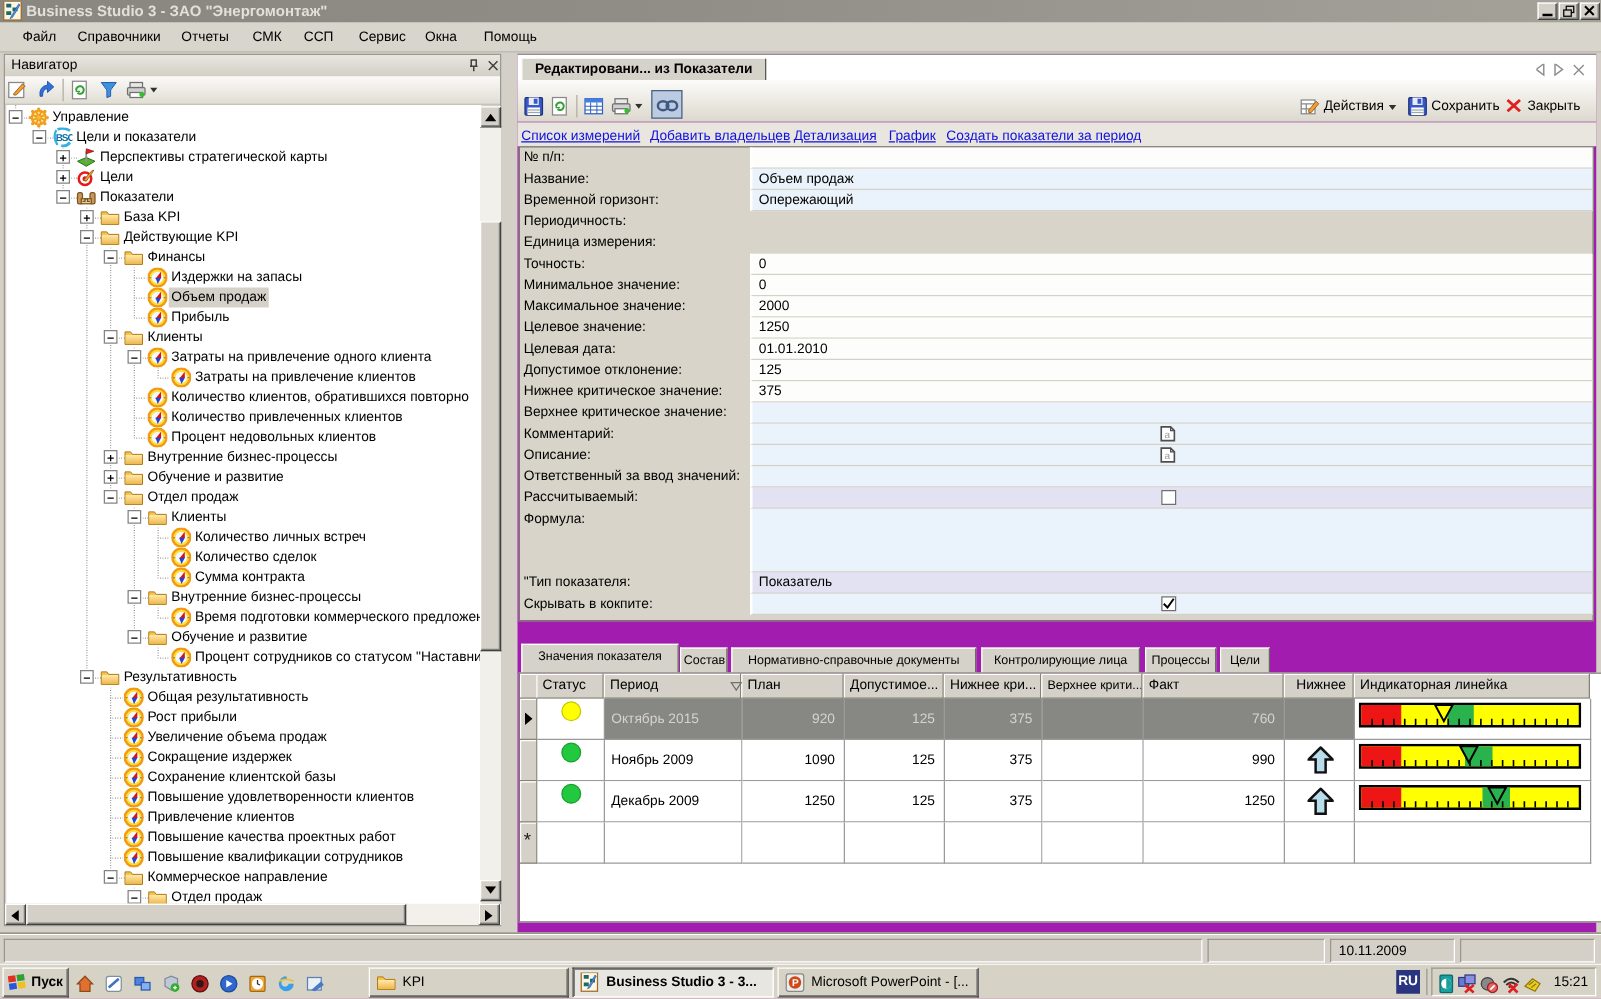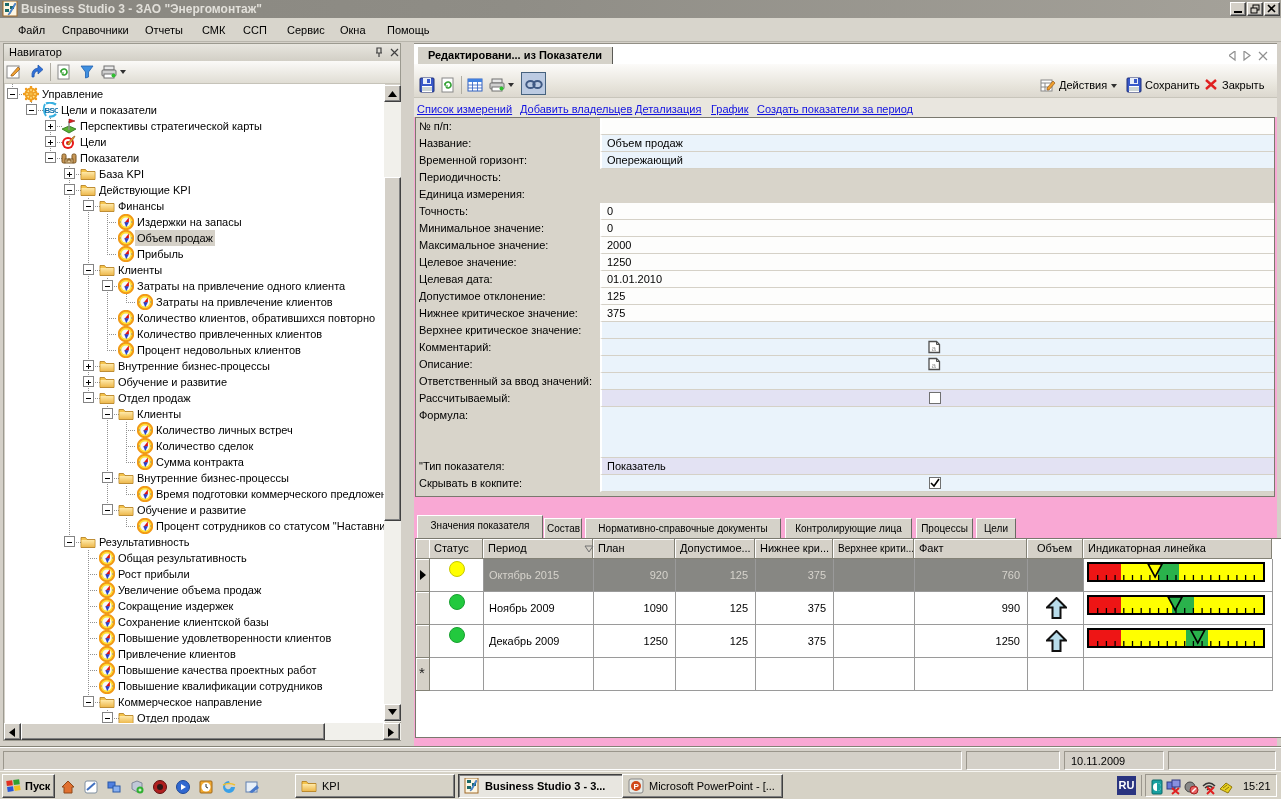--- a/index.html
+++ b/index.html
@@ -12,21 +12,21 @@
 .nav{position:absolute;left:3px;top:43px;width:398px;height:698px;background:#d4d0c8;border:1px solid #9c9a90;}
 .navhdr{position:absolute;left:0px;top:0px;width:396px;height:17px;background:linear-gradient(#e8e6df,#d2cfc6);}
 .navtools{position:absolute;left:0px;top:17px;width:396px;height:23px;background:linear-gradient(#fbfaf8,#e0ddd4);border-bottom:1px solid #c6c3b9;}
 .tree{position:absolute;left:1px;top:40px;width:380px;height:640px;background:#fff;overflow:hidden;}
 .trow{position:absolute;height:16px;line-height:16px;white-space:nowrap;color:#000;}
 .exp{position:absolute;width:11px;height:11px;background:#fff;border:1px solid #848484;}
 .exp i{position:absolute;left:2px;top:5px;width:5px;height:1px;background:#000;}
 .exp.plus b{position:absolute;left:4px;top:3px;width:1px;height:5px;background:#000;}
 .vline{position:absolute;width:1px;background-image:linear-gradient(#909090 1px,transparent 1px);background-size:1px 2px;}
 .hline{position:absolute;height:1px;background-image:linear-gradient(90deg,#909090 1px,transparent 1px);background-size:2px 1px;}
-.doc{position:absolute;left:414px;top:43px;width:863px;height:703px;background:#f9a8d4;}
+.doc{position:absolute;left:414px;top:43px;width:863px;height:703px;background:#a21caf;}
 .dtabbar{position:absolute;left:0;top:0;width:863px;height:21px;background:#fff;border-top:1px solid #928f86;}
 .dtab{position:absolute;left:3px;top:3px;width:196px;height:18px;background:#d5d2c9;border-right:1px solid #5a5a55;border-left:1px solid #fff;padding-top:2px;text-align:center;font-weight:bold;}
 .dtools{position:absolute;left:0;top:21px;width:863px;height:34px;background:linear-gradient(#fcfbf9 ,#e6e3da 70%,#dcd8cf);border-bottom:1px solid #c8c5bb;}
 .dlinks{position:absolute;left:0;top:55px;width:863px;height:19px;background:#e9e6df;}
 .dlinks a{color:#1111e0;text-decoration:underline;}
 .form{position:absolute;left:1px;top:74px;width:860px;height:380px;background:#d8d4ca;border:1px solid #7a786e;}
 .flabel{position:absolute;left:3px;color:#000;line-height:17px;white-space:nowrap;}
 .frow{position:absolute;left:184px;width:674px;line-height:17px;padding-left:5px;white-space:nowrap;border-bottom:1px solid #d5d1c7;border-left:2px solid #fff;}
 .btabs{position:absolute;left:0;top:472px;width:863px;height:23px;}
 .btab{position:absolute;background:#d5d2c9;border:1px solid #fff;border-right:1px solid #6a6a64;border-bottom:none;padding:4px 2px 0 2px;height:20px;font-size:10px;text-align:center;white-space:nowrap;overflow:hidden;}
@@ -698,21 +698,21 @@
     </div>
 <div class="grid">
 <div class="gh" style="left:0px;top:0px;width:14px;height:20px"></div>
 <div class="gh" style="left:13px;top:0px;width:54px;height:20px">Статус</div>
 <div class="gh" style="left:67px;top:0px;width:110px;height:20px">Период</div>
 <div class="gh" style="left:177px;top:0px;width:82px;height:20px">План</div>
 <div class="gh" style="left:259px;top:0px;width:80px;height:20px">Допустимое...</div>
 <div class="gh" style="left:339px;top:0px;width:78px;height:20px">Нижнее кри...</div>
 <div class="gh" style="left:417px;top:0px;width:81px;height:20px"><span style="font-size:10px">Верхнее крити...</span></div>
 <div class="gh" style="left:498px;top:0px;width:113px;height:20px">Факт</div>
-<div class="gh" style="left:611px;top:0px;width:56px;height:20px"><span style="padding-left:5px">Объем</span></div>
+<div class="gh" style="left:611px;top:0px;width:56px;height:20px"><span style="padding-left:5px">Нижнее</span></div>
 <div class="gh" style="left:667px;top:0px;width:189px;height:20px">Индикаторная линейка</div>
 <svg class="abs" style="left:168px;top:6px;" width="10" height="8">
         <path d="M1,1 L9,1 5,7 z" fill="none" stroke="#707070"></path>
       </svg>
 <div class="gh" style="left:0px;top:20px;width:14px;height:33px"></div>
 <svg class="abs" style="left:3px;top:31px;" width="8" height="11">
         <path d="M1,0 L7,5 1,10 z" fill="#000"></path>
       </svg>
 <div class="gc" style="left:14px;top:20px;width:54px;height:33px;background:#fff"></div>
 <div class="abs" style="left:33px;top:22px;width:16px;height:16px;border-radius:50%;background:#ffff00;border:1px solid #c8c800"></div>
@@ -891,21 +891,21 @@
     </svg>
 <svg class="abs" style="left:244px;top:7px;" width="16" height="16">
       <rect x="2" y="3" width="11" height="10" fill="#e8f0f8" stroke="#6080b0"></rect>
       <path d="M5,13 L13,6 15,9 8,14 z" fill="#4878c8"></path>
     </svg>
 <div class="tskbtn" style="left:295px;width:160px;padding-left:26px">KPI</div>
 <svg class="abs" style="left:301px;top:6px;" width="16" height="16">
       <path d="M1,4 L1,13.5 15,13.5 15,5.5 7,5.5 5.5,3.5 1,3.5 z" fill="#f5c44c" stroke="#b07818" stroke-width="0.8"></path>
       <path d="M1.5,6 L14.5,6 14.5,13 1.5,13 z" fill="url(#fldg)"></path>
     </svg>
-<div class="tskbtn pressed" style="left:458px;width:186px;font-weight:bold;padding-left:26px">Business Studio 3 - 3...</div>
+<div class="tskbtn pressed" style="left:458px;width:161px;font-weight:bold;padding-left:26px">Business Studio 3 - 3...</div>
 <svg class="abs" style="left:464px;top:6px;" width="16" height="16">
       <rect x="1" y="0" width="13" height="15" fill="#fdf6e3" stroke="#a06a28"></rect>
       <rect x="3" y="2" width="4" height="3" fill="#1a6a6a"></rect>
       <rect x="3" y="8" width="4" height="3" fill="#1a6a6a"></rect>
       <rect x="8" y="5" width="4" height="3" fill="#1a6a6a"></rect>
       <path d="M12,2 L7,11 l-1,2 2,-1 5,-9 z" fill="#4a90e0" stroke="#2a5aa0" stroke-width="0.5"></path>
     </svg>
 <div class="tskbtn" style="left:622px;width:161px;padding-left:26px">Microsoft PowerPoint - [...</div>
 <svg class="abs" style="left:628px;top:6px;" width="16" height="16">
       <rect x="1" y="1" width="14" height="14" rx="2" fill="#e8ece8" stroke="#888"></rect>

